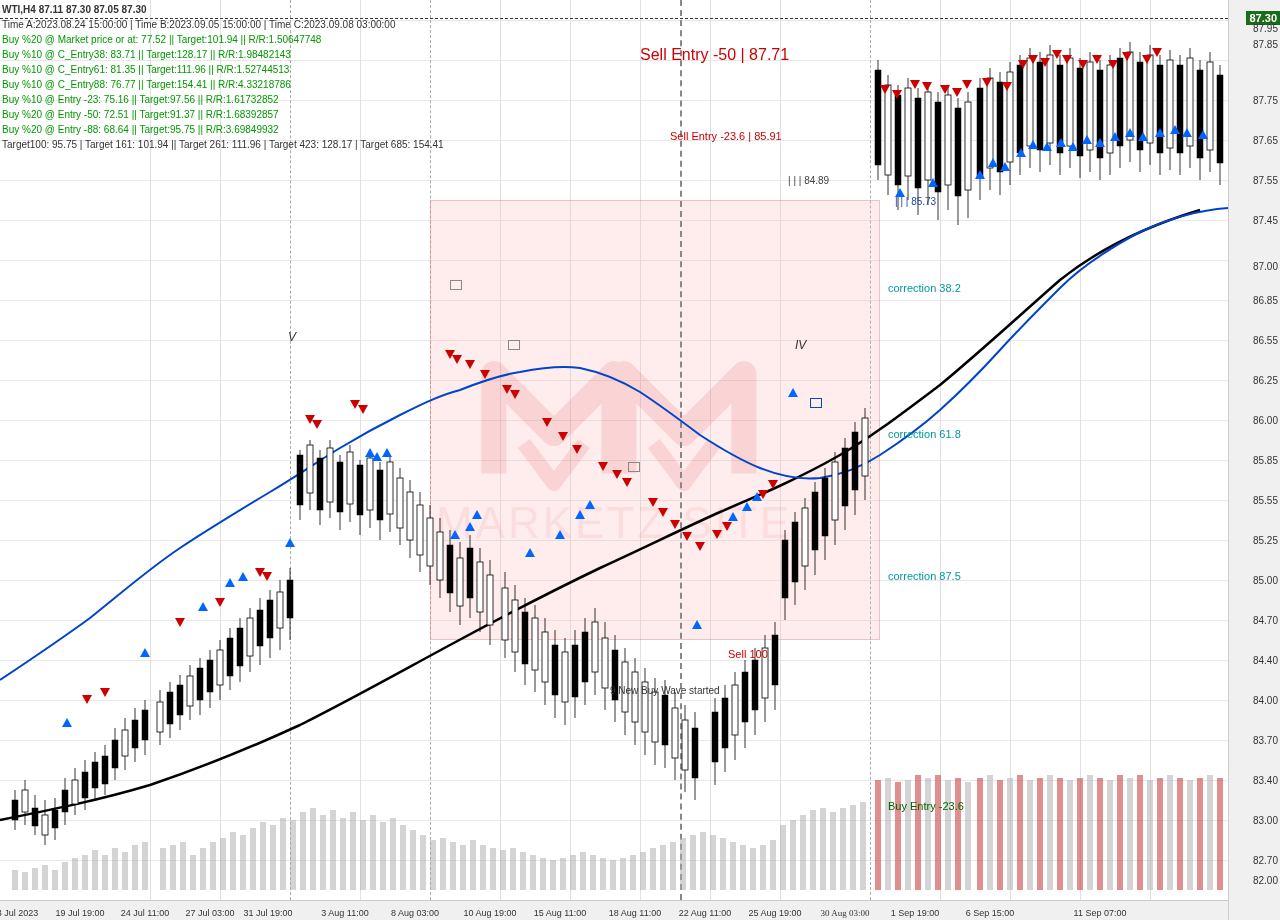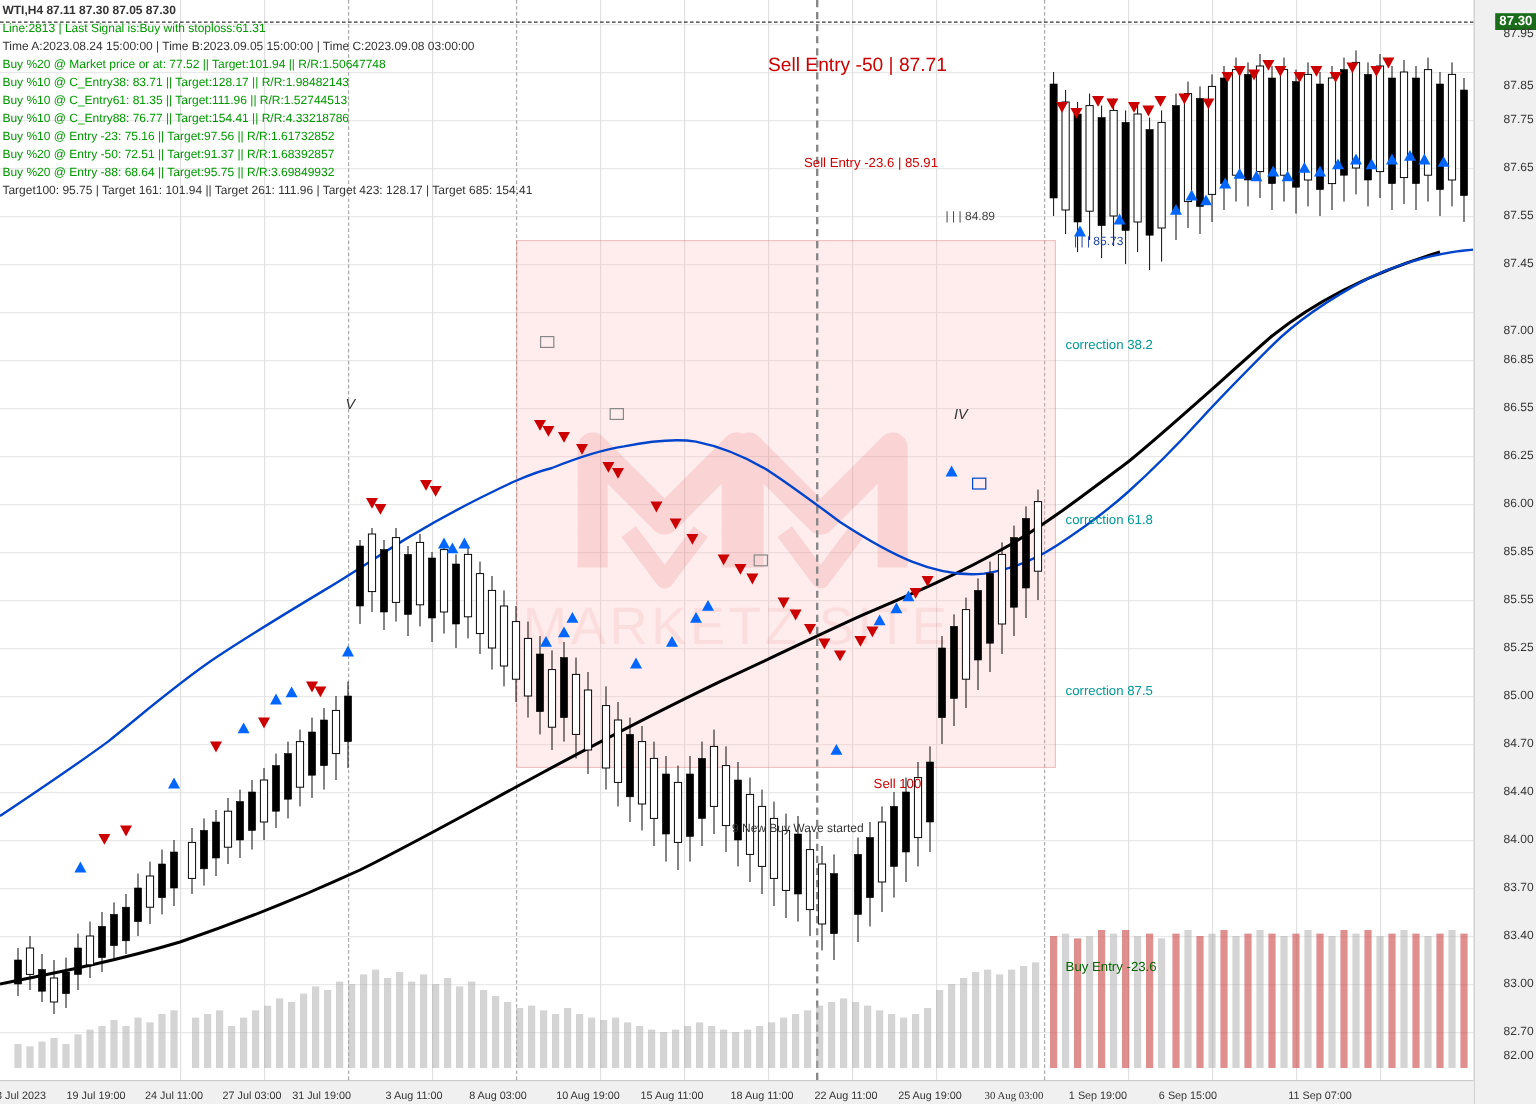--- a/index.html
+++ b/index.html
@@ -206,21 +206,20 @@
     }
   </style>
 </head>
 <body>
 
 <div id="chart-container">
   <div id="chart-bg"></div>
 
   <div id="info-panel">
     <div class="info-line" style="font-weight:bold;font-size:10px;color:#333;">WTI,H4  87.11 87.30 87.05 87.30</div>
-    <div class="info-line info-green">Line:2813 | Last Signal is:Buy with stoploss:61.31</div>
     <div class="info-line">Time A:2023.08.24 15:00:00 | Time B:2023.09.05 15:00:00 | Time C:2023.09.08 03:00:00</div>
     <div class="info-line info-green">Buy %20 @ Market price or at: 77.52 || Target:101.94 || R/R:1.50647748</div>
     <div class="info-line info-green">Buy %10 @ C_Entry38: 83.71 || Target:128.17 || R/R:1.98482143</div>
     <div class="info-line info-green">Buy %10 @ C_Entry61: 81.35 || Target:111.96 || R/R:1.52744513</div>
     <div class="info-line info-green">Buy %10 @ C_Entry88: 76.77 || Target:154.41 || R/R:4.33218786</div>
     <div class="info-line info-green">Buy %10 @ Entry -23: 75.16 || Target:97.56 || R/R:1.61732852</div>
     <div class="info-line info-green">Buy %20 @ Entry -50: 72.51 || Target:91.37 || R/R:1.68392857</div>
     <div class="info-line info-green">Buy %20 @ Entry -88: 68.64 || Target:95.75 || R/R:3.69849932</div>
     <div class="info-line">Target100: 95.75 | Target 161: 101.94 || Target 261: 111.96 | Target 423: 128.17 | Target 685: 154.41</div>
   </div>
@@ -791,26 +790,26 @@
 
     <div style="position:absolute; left:680px; top:0; width:1px; height:900px; border-left:2px dashed #888; z-index:3;"></div>
 
   </div>
 
   <div id="price-axis">
 
     <div class="price-label-highlight" style="top:18px; font-size:11px; white-space:nowrap;">87.30</div>
 
     <div class="price-label" style="top:28px;">87.95</div>
-    <div class="price-label" style="top:72px;">87.85</div>
+    <div class="price-label" style="top:44px;">87.85</div>
     <div class="price-label" style="top:100px;">87.75</div>
     <div class="price-label" style="top:140px;">87.65</div>
     <div class="price-label" style="top:180px;">87.55</div>
     <div class="price-label" style="top:220px;">87.45</div>
-    <div class="price-label" style="top:276px;text-align:center;">87.00</div>
+    <div class="price-label" style="top:266px;text-align:center;">87.00</div>
     <div class="price-label" style="top:300px;">86.85</div>
     <div class="price-label" style="top:340px;">86.55</div>
     <div class="price-label" style="top:380px;">86.25</div>
     <div class="price-label" style="top:420px;">86.00</div>
     <div class="price-label" style="top:460px;">85.85</div>
     <div class="price-label" style="top:500px;">85.55</div>
     <div class="price-label" style="top:540px;">85.25</div>
     <div class="price-label" style="top:580px;">85.00</div>
     <div class="price-label" style="top:620px;">84.70</div>
     <div class="price-label" style="top:660px;">84.40</div>

